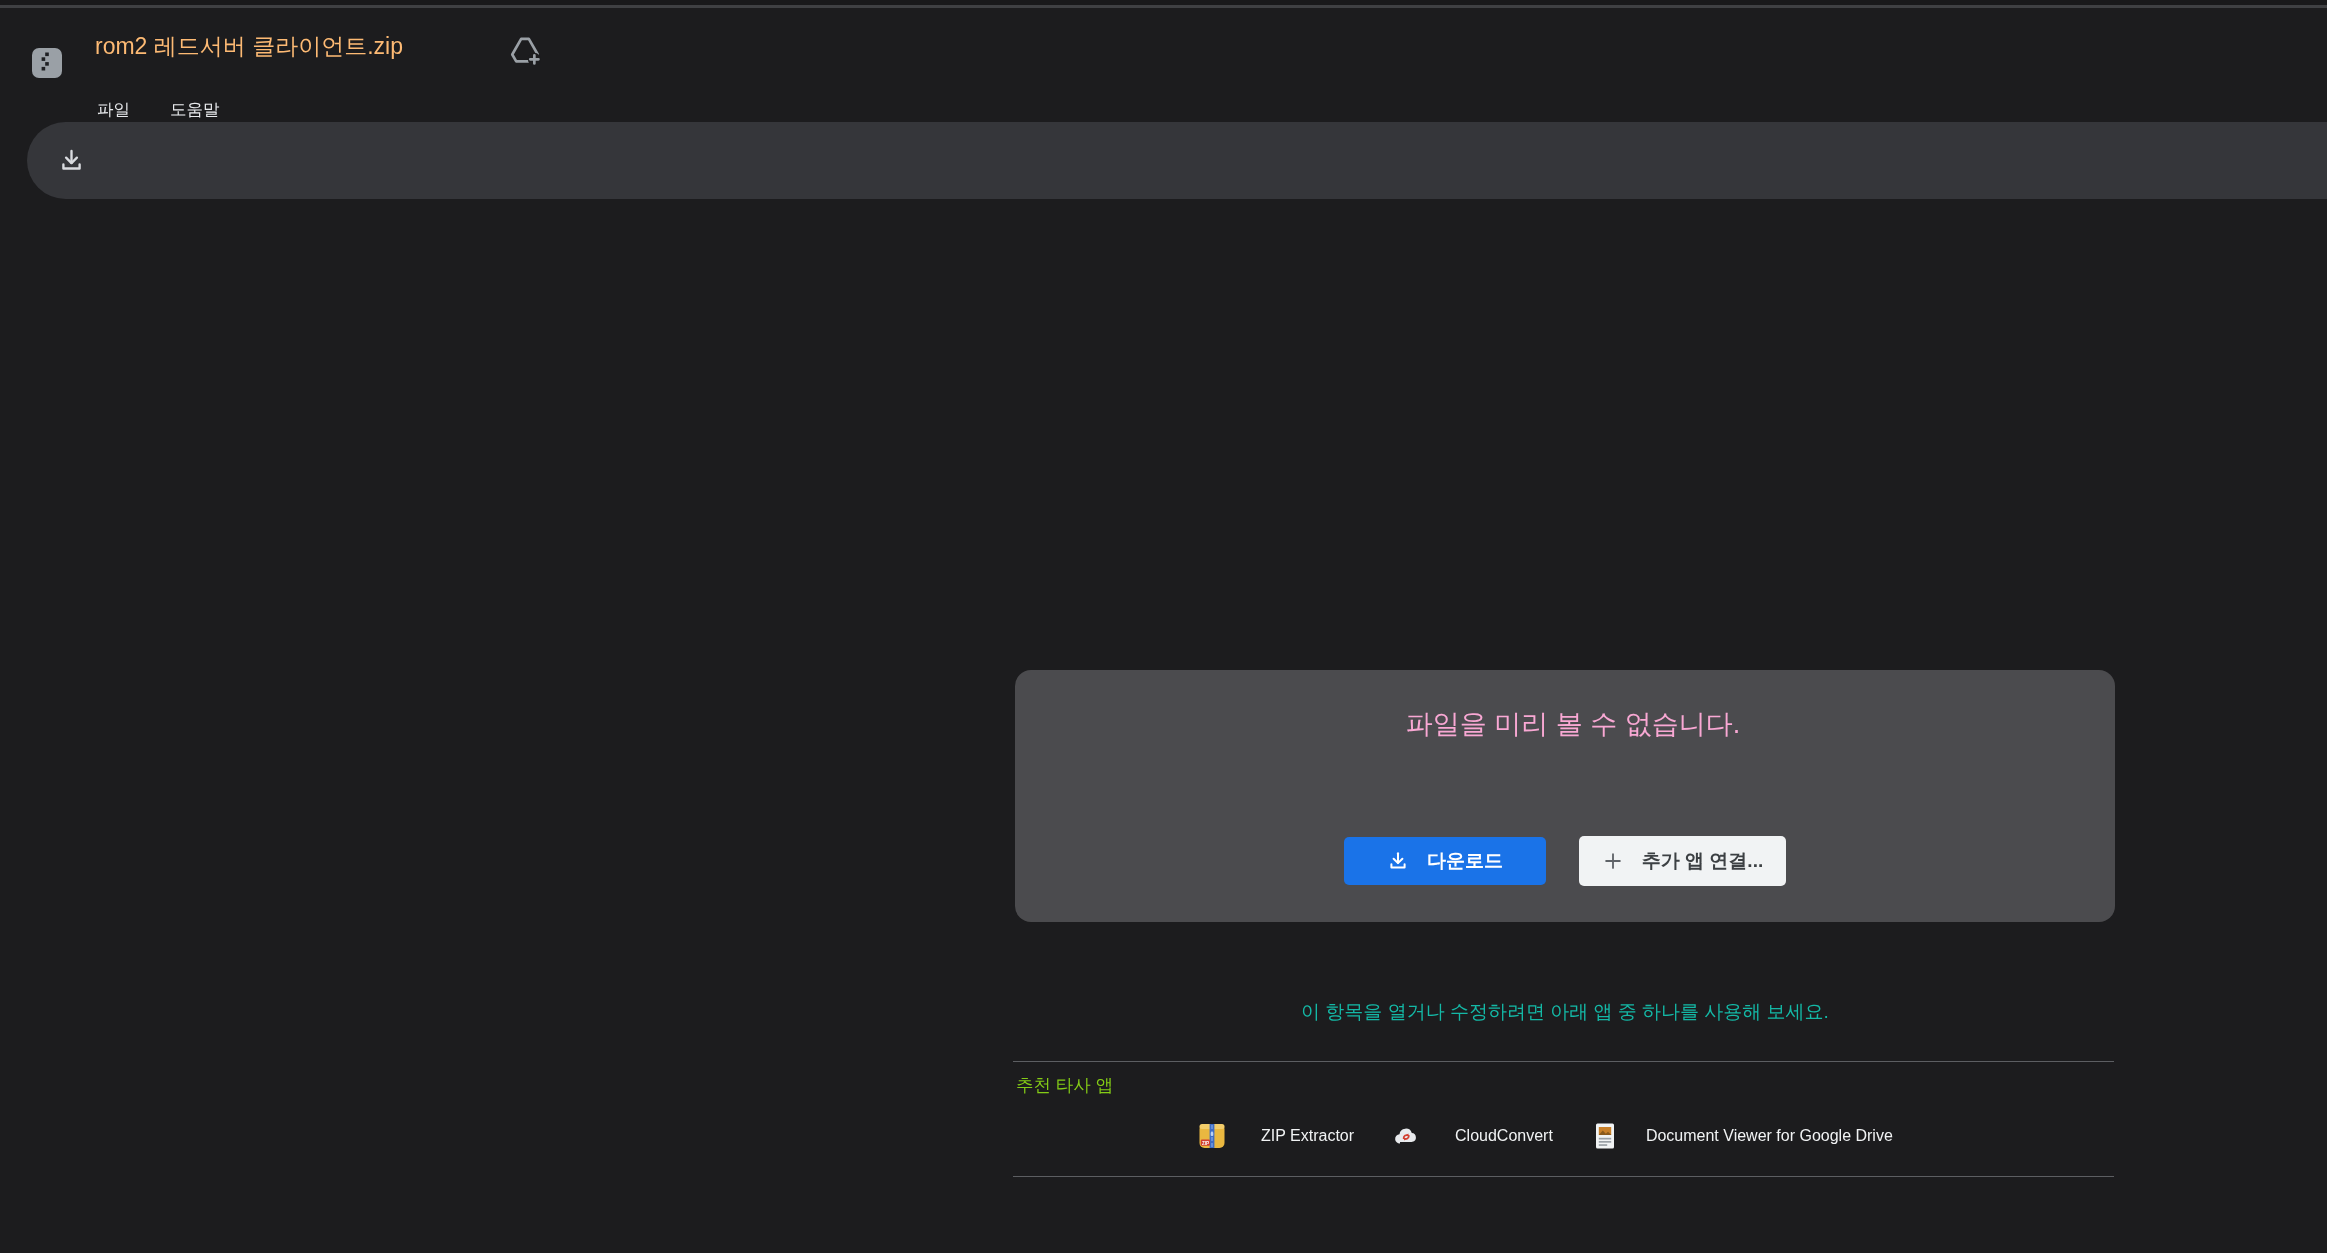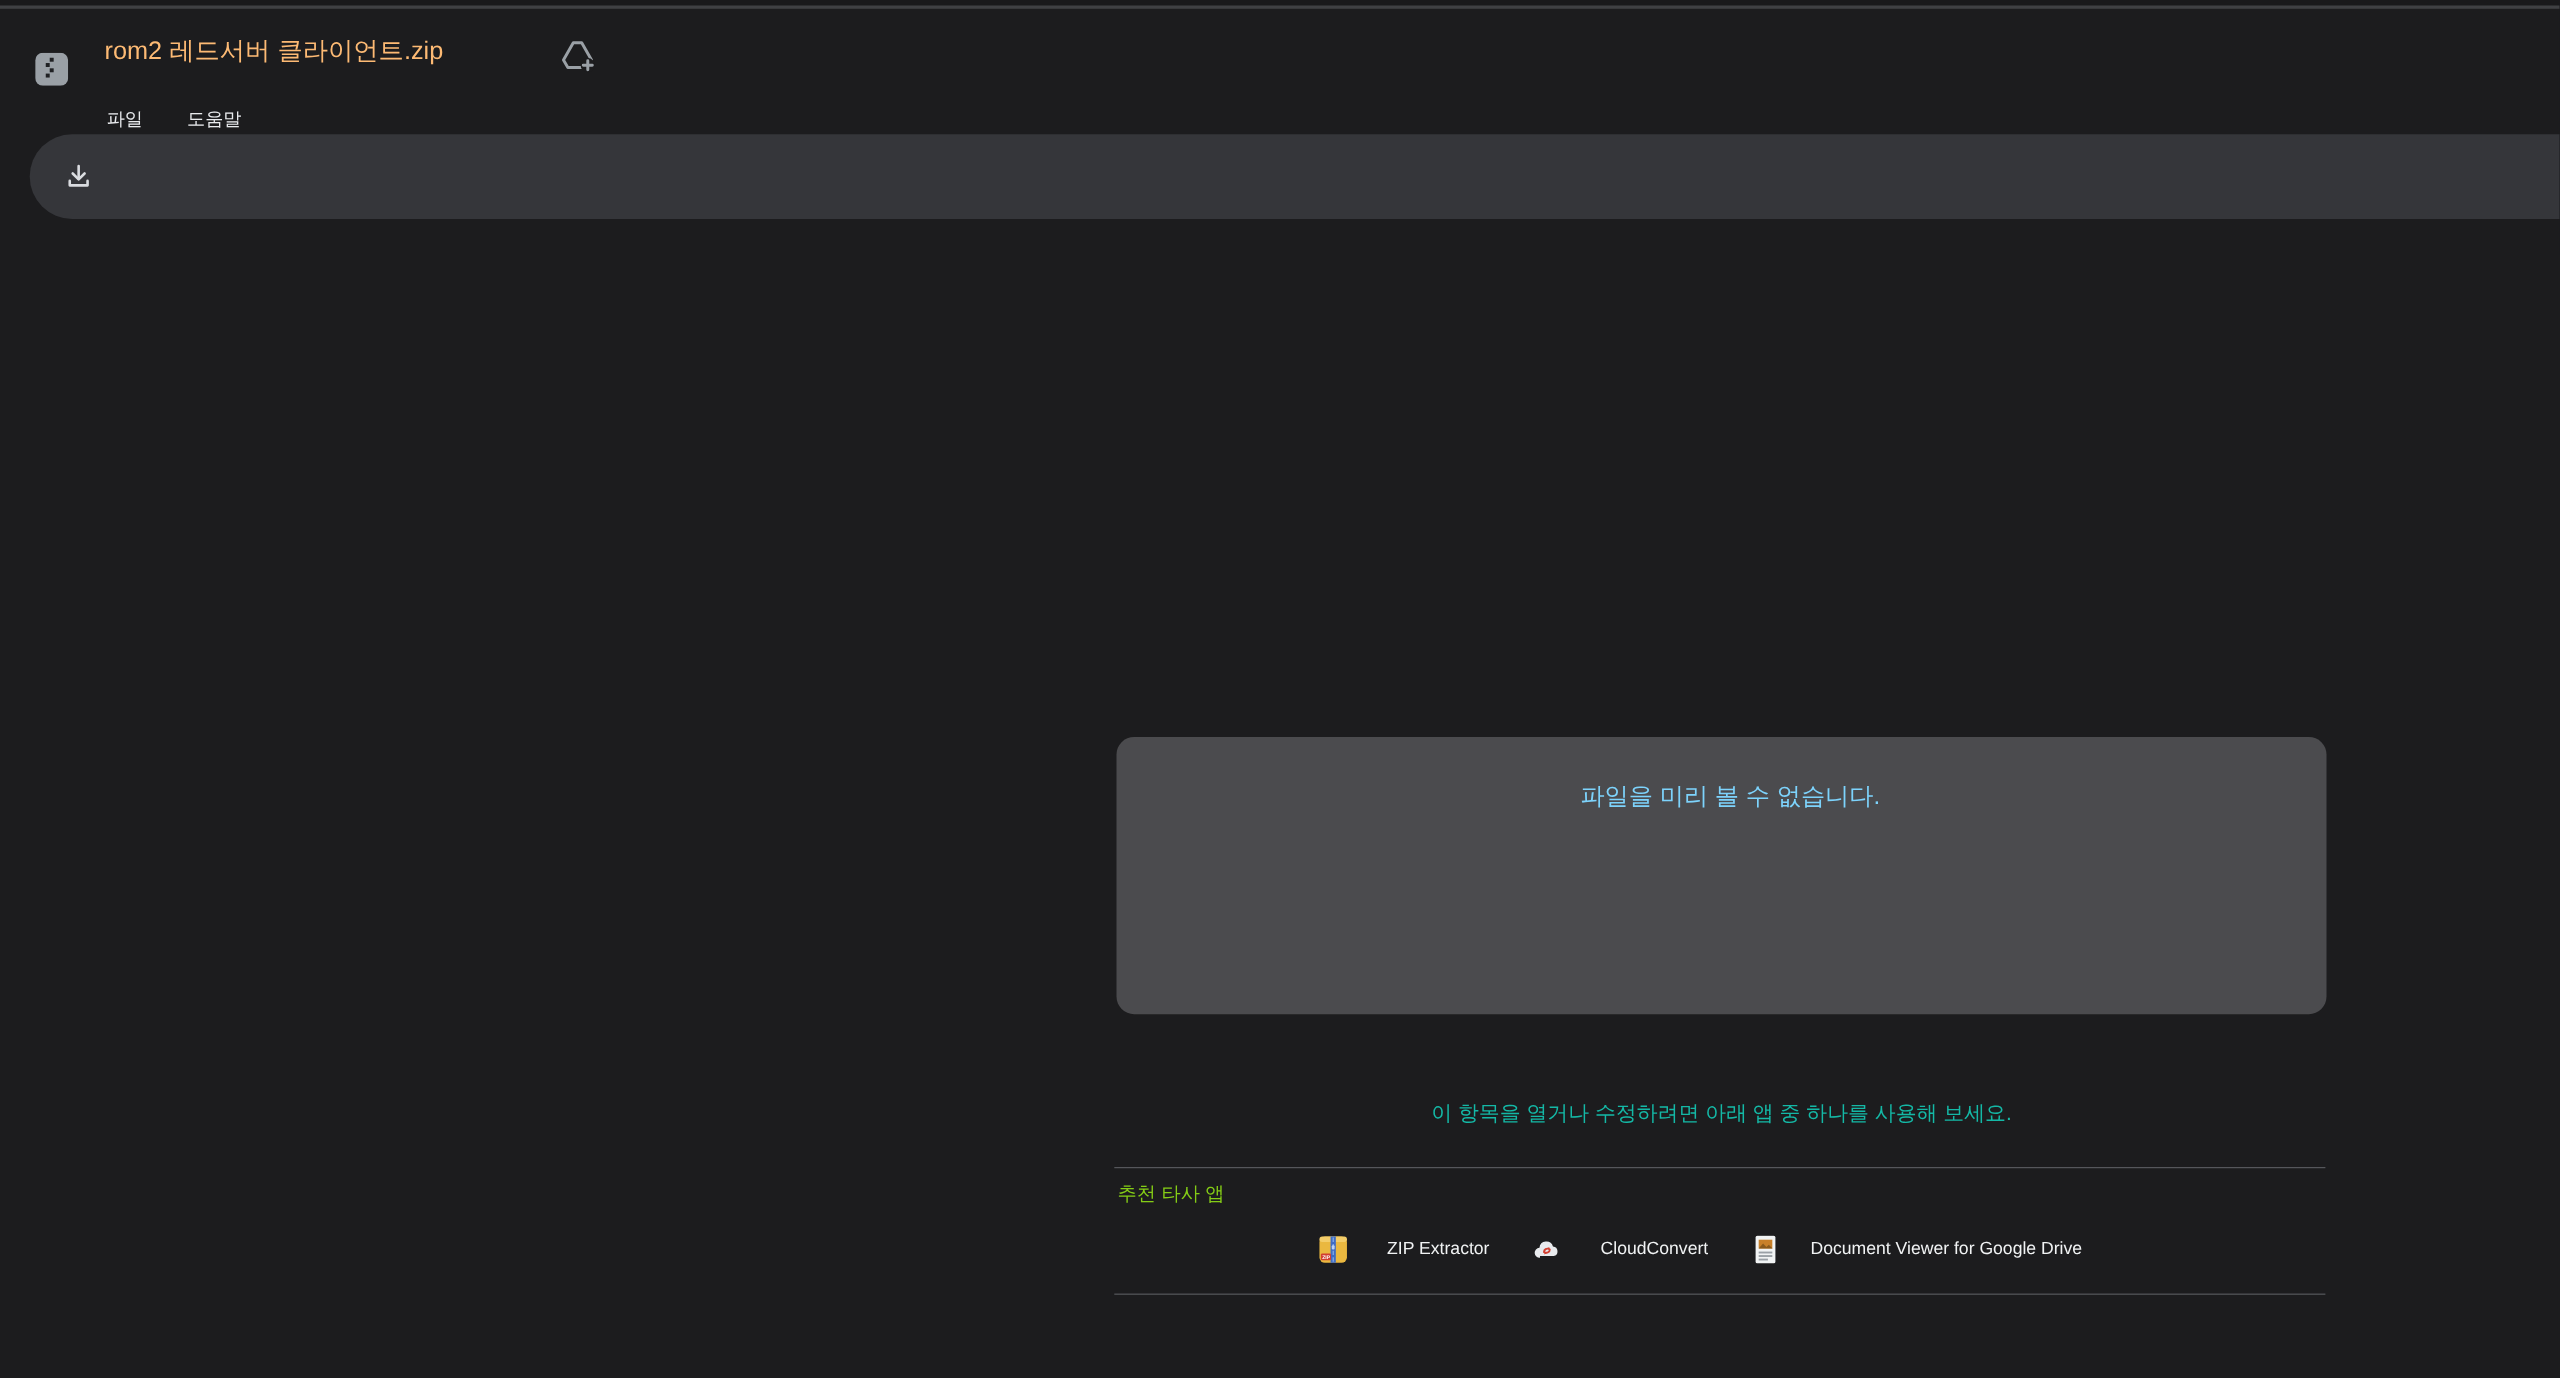--- a/index.html
+++ b/index.html
@@ -37,21 +37,21 @@
     border-radius: 50%; display: flex; align-items: center; justify-content: center;
     color: #dadce0; cursor: pointer;
   }
   .toolbar-btn svg { width: 27px; height: 27px; }
 
   
   .preview-dialog {
     position: absolute; left: 1015px; top: 670px; width: 1100px; height: 252px;
     background: #4b4b4e; border-radius: 16px; text-align: center;
   }
-  .dialog-line1 { margin-top: 36px; font-size: 22px; line-height: 36px; color: #7dd3fc; margin-left: 16px; }
+  .dialog-line1 { margin-top: 36px; font-size: 27px; line-height: 36px; color: #f9a8d4; margin-left: 16px; }
   .dialog-line2 { margin-top: 11px; font-size: 27px; line-height: 36px; color: #f4f4f4; }
   .dialog-buttons {
     position: absolute; left: 0; right: 0; top: 166px;
     display: flex; justify-content: center; align-items: center; gap: 33px;
   }
   .btn {
     display: flex; align-items: center; justify-content: center; gap: 18px;
     border: none; border-radius: 5px; cursor: pointer;
     font-family: inherit; font-weight: bold; white-space: nowrap;
   }
@@ -128,20 +128,40 @@
         <path d="M12 3.5v10.5"></path>
         <path d="M7.2 9.5l4.8 4.8 4.8-4.8"></path>
         <path d="M4.8 15.5v3.6h14.4v-3.6"></path>
       </svg>
     </span>
   </button>
 </div>
 
 <div class="preview-dialog">
   <div class="dialog-line1">파일을 미리 볼 수 없습니다.</div>
+  <div class="dialog-buttons">
+    <button class="btn btn-download">
+      <span style="display:flex;">
+        <svg viewBox="0 0 24 24" fill="none" stroke="#ffffff" stroke-width="2.2" stroke-linecap="round" stroke-linejoin="round" width="22" height="22">
+          <path d="M12 3.5v10.5"></path>
+          <path d="M7.2 9.5l4.8 4.8 4.8-4.8"></path>
+          <path d="M4.8 15.5v3.6h14.4v-3.6"></path>
+        </svg>
+      </span>
+      <span>다운로드</span>
+    </button>
+    <button class="btn btn-connect">
+      <span style="display:flex;">
+        <svg viewBox="0 0 24 24" fill="none" stroke="#5f6368" stroke-width="2" stroke-linecap="round" width="22" height="22">
+          <path d="M12 4.5v15M4.5 12h15"></path>
+        </svg>
+      </span>
+      <span>추가 앱 연결...</span>
+    </button>
+  </div>
 </div>
 
 <div class="helper-text">이 항목을 열거나 수정하려면 아래 앱 중 하나를 사용해 보세요.</div>
 
 <div class="divider divider-top"></div>
 
 <div class="section-label">추천 타사 앱</div>
 
 <div class="apps-row">
 

